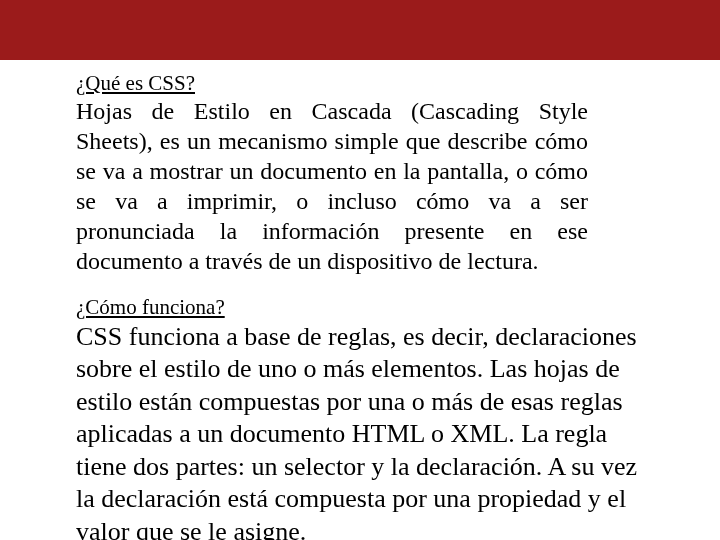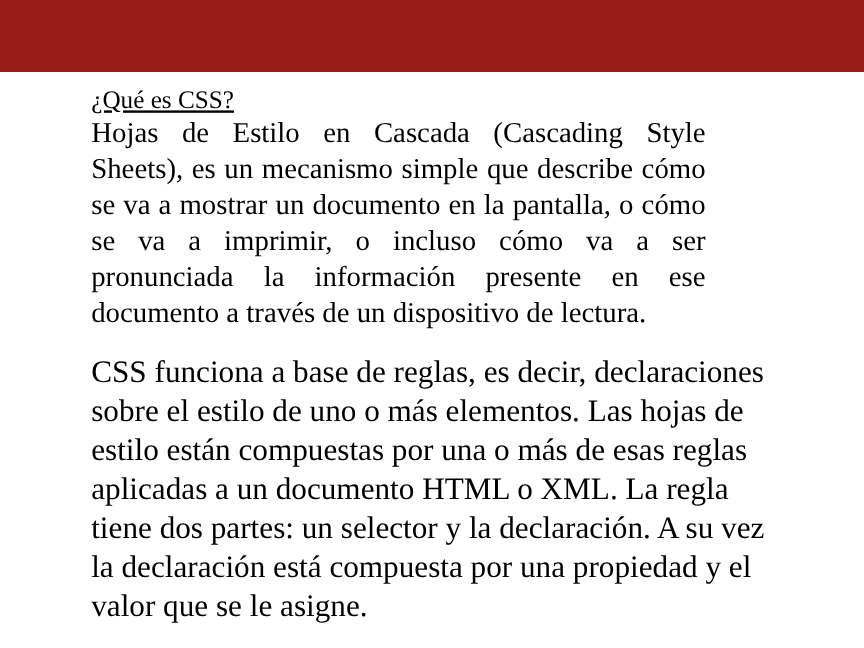--- a/index.html
+++ b/index.html
@@ -51,16 +51,17 @@
 <div class="header-bar"></div>
 
 <div class="content">
 
   <div class="block">
     <span class="q">¿Qué es CSS?</span>
     <p class="body1">Hojas de Estilo en Cascada (Cascading Style Sheets), es un mecanismo simple que describe cómo se va a mostrar un documento en la pantalla, o cómo se va a imprimir, o incluso cómo va a ser pronunciada la información presente en ese documento a través de un dispositivo de lectura.</p>
   </div>
 
   <div class="block">
+    <span class="q">¿Cómo funciona?</span>
     <p class="body2">CSS funciona a base de reglas, es decir, declaraciones sobre el estilo de uno o más elementos. Las hojas de estilo están compuestas por una o más de esas reglas aplicadas a un documento HTML o XML. La regla tiene dos partes: un selector y la declaración. A su vez la declaración está compuesta por una propiedad y el valor que se le asigne.</p>
   </div>
 
 </div>
 
 </body></html>

